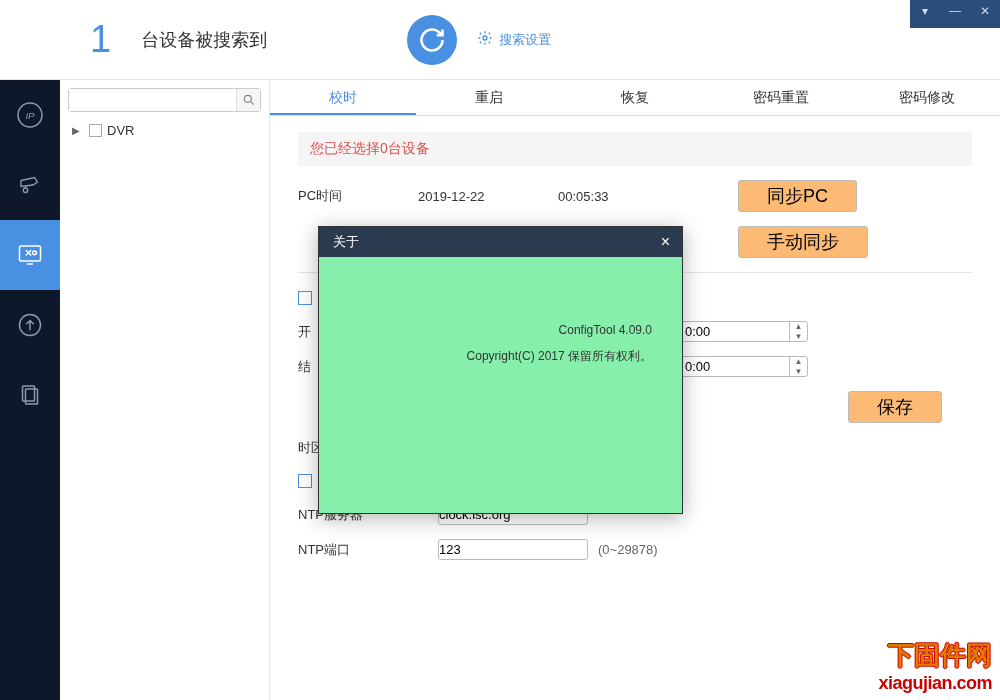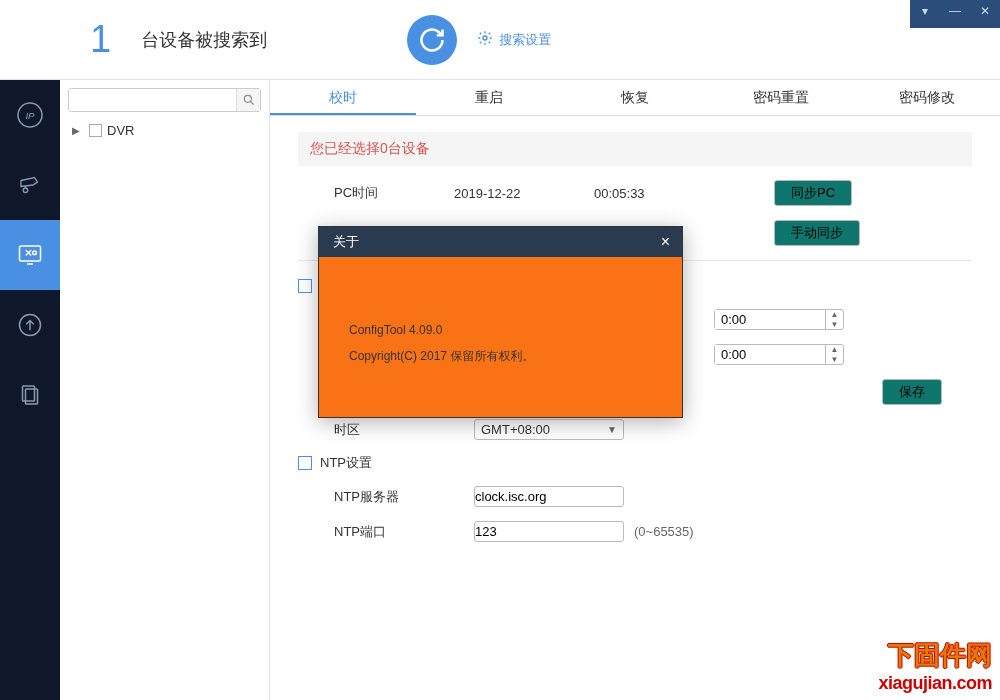--- a/index.html
+++ b/index.html
@@ -40,37 +40,37 @@
 
 .content { flex: 1; display: flex; flex-direction: column; }
 .tabs { display: flex; border-bottom: 1px solid #ddd; height: 36px; }
 .tab { flex: 1; text-align: center; line-height: 34px; font-size: 14px; color: #333; cursor: pointer; border-bottom: 2px solid transparent; }
 .tab.active { color: #4a90e2; border-bottom-color: #4a90e2; }
 
 
 .form { padding: 16px 28px; font-size: 13px; color: #333; position: relative; }
 .banner { background: #f5f5f5; padding: 8px 12px; margin-bottom: 14px; color: #d9534f; font-size: 14px; }
 .row { display: flex; align-items: center; margin-bottom: 14px; }
-.row .lbl { width: 120px; margin-left: 36px; }
+.row .lbl { width: 120px; }
 .row .val { width: 140px; }
-.btn { border: 1px solid #bbb; background: #0f766e; padding: 3px 16px; border-radius: 3px; cursor: pointer; font-size: 13px; }
+.btn { border: 1px solid #bbb; background: #fdba74; padding: 3px 28px; border-radius: 3px; cursor: pointer; font-size: 18px; }
 .divider { border-top: 1px solid #e5e5e5; margin: 4px 0 16px; }
 .checkbox { width: 14px; height: 14px; border: 1px solid #4a90e2; margin-right: 8px; display: inline-block; vertical-align: middle; }
 .input { border: 1px solid #bbb; border-radius: 3px; padding: 2px 0; font-size: 13px; width: 150px; }
 .spinner { display: inline-flex; border: 1px solid #bbb; border-radius: 3px; }
 .spinner input { border: none; width: 110px; padding: 2px 6px; font-size: 13px; outline: none; }
 .spinner .spins { width: 18px; display: flex; flex-direction: column; border-left: 1px solid #bbb; }
 .spinner .spins span { flex: 1; font-size: 8px; text-align: center; line-height: 9px; color: #666; cursor: pointer; }
 .select { display: inline-flex; align-items: center; border: 1px solid #bbb; border-radius: 3px; padding: 2px 6px; width: 150px; justify-content: space-between; font-size: 13px; background: #fff; cursor: pointer; }
 .select .arrow { font-size: 10px; color: #666; }
 .hint { color: #666; margin-left: 10px; }
 .save-row { display: flex; justify-content: flex-end; padding-right: 30px; margin-bottom: 14px; }
 
 
-.dialog { position: absolute; top: 226px; left: 318px; width: 365px; height: 192px; background: #f97316; border: 1px solid #333; box-shadow: 0 4px 20px rgba(0,0,0,0.3); z-index: 100; }
+.dialog { position: absolute; top: 226px; left: 318px; width: 365px; height: 288px; background: #86efac; border: 1px solid #333; box-shadow: 0 4px 20px rgba(0,0,0,0.3); z-index: 100; text-align: right; }
 .dialog-head { background: #2a3a4f; height: 30px; display: flex; align-items: center; justify-content: space-between; padding: 0 8px 0 14px; }
 .dialog-title { color: #fff; font-size: 13px; }
 .dialog-close { color: #fff; font-size: 16px; cursor: pointer; padding: 0 4px; }
 .dialog-body { padding: 60px 30px 20px; font-size: 12px; color: #333; line-height: 2.2; }
 
 
 .watermark { position: absolute; bottom: 6px; right: 8px; text-align: right; }
 .watermark .l1 { font-size: 26px; font-weight: bold; color: #e07b00; text-shadow: 1px 0 #c00, -1px 0 #c00, 0 1px #c00, 0 -1px #c00; }
 .watermark .l2 { font-size: 18px; color: #c00; font-weight: bold; letter-spacing: -0.5px; }
 </style>
@@ -245,21 +245,21 @@
       <div class="row">
         <span class="lbl">NTP服务器</span>
         <span style="width:20px"></span>
         <input class="input" value="clock.isc.org" style="">
       </div>
 
       <div class="row">
         <span class="lbl">NTP端口</span>
         <span style="width:20px"></span>
         <input class="input" value="123" style="">
-        <span class="hint">(0~65535)</span>
+        <span class="hint">(0~29878)</span>
       </div>
 
     </div>
   </div>
 </div>
 
 <div class="dialog">
   <div class="dialog-head">
     <span class="dialog-title">关于</span>
     <span class="dialog-close">×</span>

